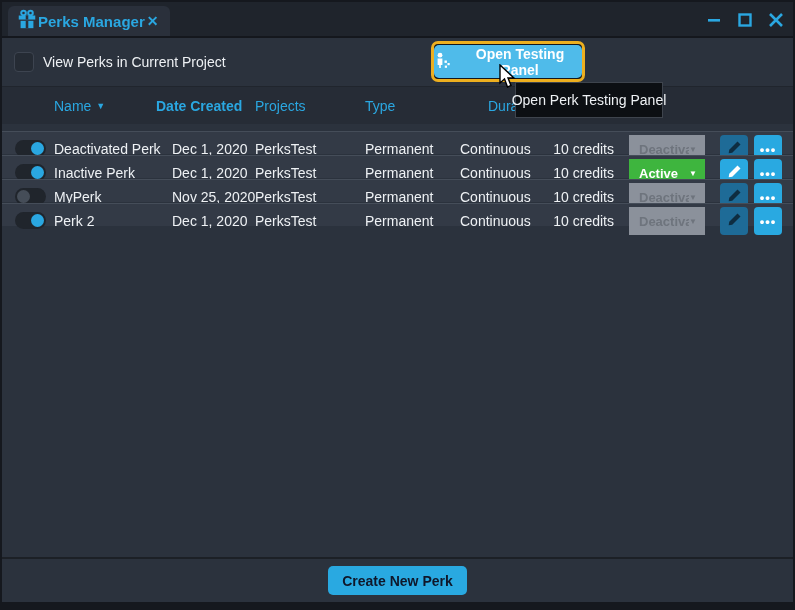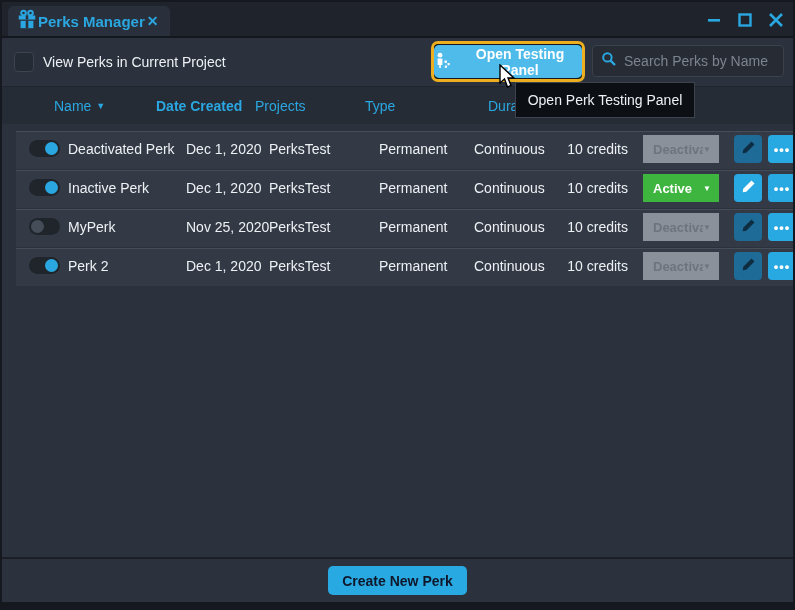--- a/index.html
+++ b/index.html
@@ -68,22 +68,22 @@
     border-top:1px solid #20252d;
   }
   .header-row .hdr{
     position:absolute; top:11px; color:#2aa7e1; font-size:14px; white-space:nowrap;
   }
   .hdr-name{ left:52px; } .hdr-date{ left:154px;font-weight:bold; } .hdr-projects{ left:253px; }
   .hdr-type{ left:363px; } .hdr-duration{ left:458px;margin-left:28px; }
   .sort-caret{ color:#2aa7e1; font-size:9px; vertical-align:2px; margin-left:5px; }
   .table-body{ flex:1; padding-top:7px; overflow:hidden; }
   .perk-row{
-    height:38px; margin-bottom:1px; background:#333a46;
-    border-top:1px solid #454d59; position:relative;margin-left:14px;
+    height:23px; margin-bottom:1px; background:#333a46;
+    border-top:1px solid #454d59; position:relative;
   }
   .cell{ position:absolute; top:9px; color:#eef1f4; font-size:14px; white-space:nowrap; }
   .cell-name{ left:52px; } .cell-date{ left:170px; } .cell-projects{ left:253px; }
   .cell-type{ left:363px; } .cell-duration{ left:458px; }
   .cell-credits{ left:540px; width:72px; text-align:right; }
   
   .toggle{
     position:absolute; left:13px; top:8px; width:31px; height:17px;
     background:#20252c; border-radius:9px;
   }
@@ -118,21 +118,21 @@
     height:45px; border-top:2px solid #1c2026;
     display:flex; align-items:center; justify-content:center;
   }
   .create-btn{
     min-width:115px; height:29px; padding:0 14px; background:#29a9e1; border:none;
     border-radius:5px; color:#0f172a; font-weight:bold; font-size:14px;
     font-family:inherit; cursor:pointer;
   }
   
   .tooltip{
-    position:absolute; left:515px; top:82px; width:180px; height:36px;
+    position:absolute; left:515px; top:82px; width:148px; height:36px;
     background:#0c0f13; border:1px solid #3e444d;
     color:#eef1f4; font-size:14px;
     display:flex; align-items:center; justify-content:center; z-index:20;
     white-space:nowrap;
   }
   .cursor{ position:absolute; left:498px; top:64px; z-index:30; }
 </style>
 </head>
 <body>
 
@@ -184,29 +184,20 @@
             <path d="M3.6 6.5 h4.8 v6.5 h-1.6 v3 h-1.6 v-3 h-1.6 z" fill="#fff"></path>
             <rect x="10.5" y="8.5" width="2.4" height="2.4" fill="#fff"></rect>
             <rect x="13.5" y="11" width="2.2" height="2.2" fill="#fff"></rect>
             <rect x="10.8" y="13.6" width="2.2" height="2.2" fill="#fff"></rect>
           </svg>
         </span>
         <span>Open Testing Panel</span>
       </button>
     </div>
 
-    <div class="search-box">
-      <span>
-        <svg width="16" height="16" viewBox="0 0 16 16">
-          <circle cx="6.4" cy="6.4" r="4.2" fill="none" stroke="#2aa7e1" stroke-width="2"></circle>
-          <line x1="9.6" y1="9.6" x2="14" y2="14" stroke="#2aa7e1" stroke-width="2.4"></line>
-        </svg>
-      </span>
-      <input type="text" placeholder="Search Perks by Name" style="">
-    </div>
   </div>
 
   <div class="header-row">
     <span class="hdr hdr-name">
       <span>Name</span><span class="sort-caret">▼</span>
     </span>
     <span class="hdr hdr-date">Date Created</span>
     <span class="hdr hdr-projects">Projects</span>
     <span class="hdr hdr-type">Type</span>
     <span class="hdr hdr-duration">Duration</span>

